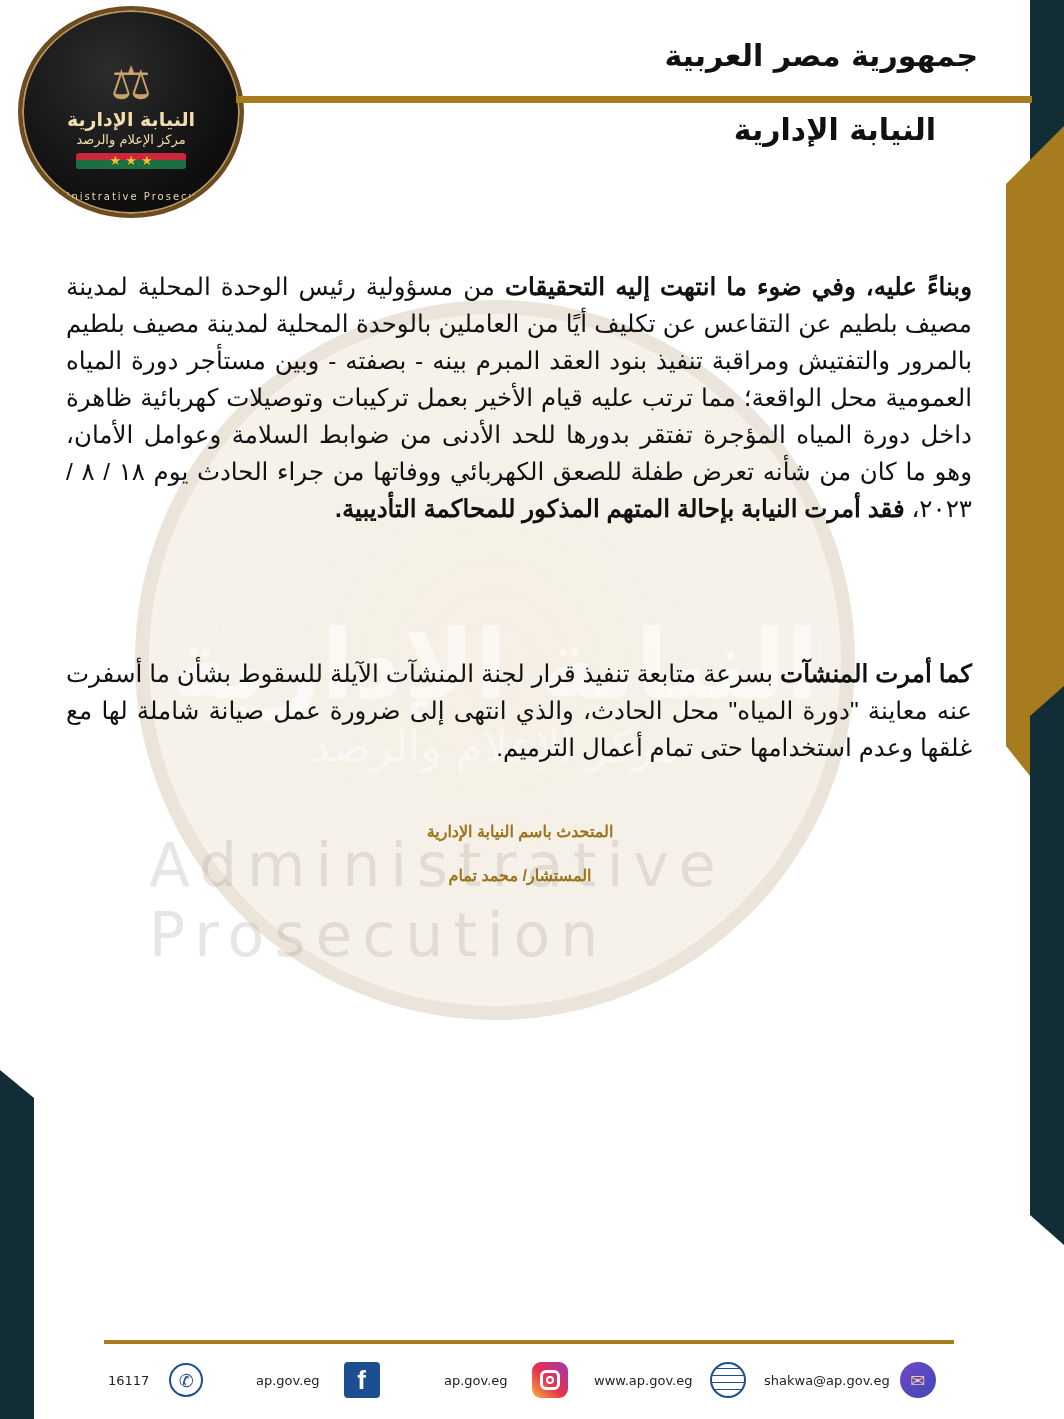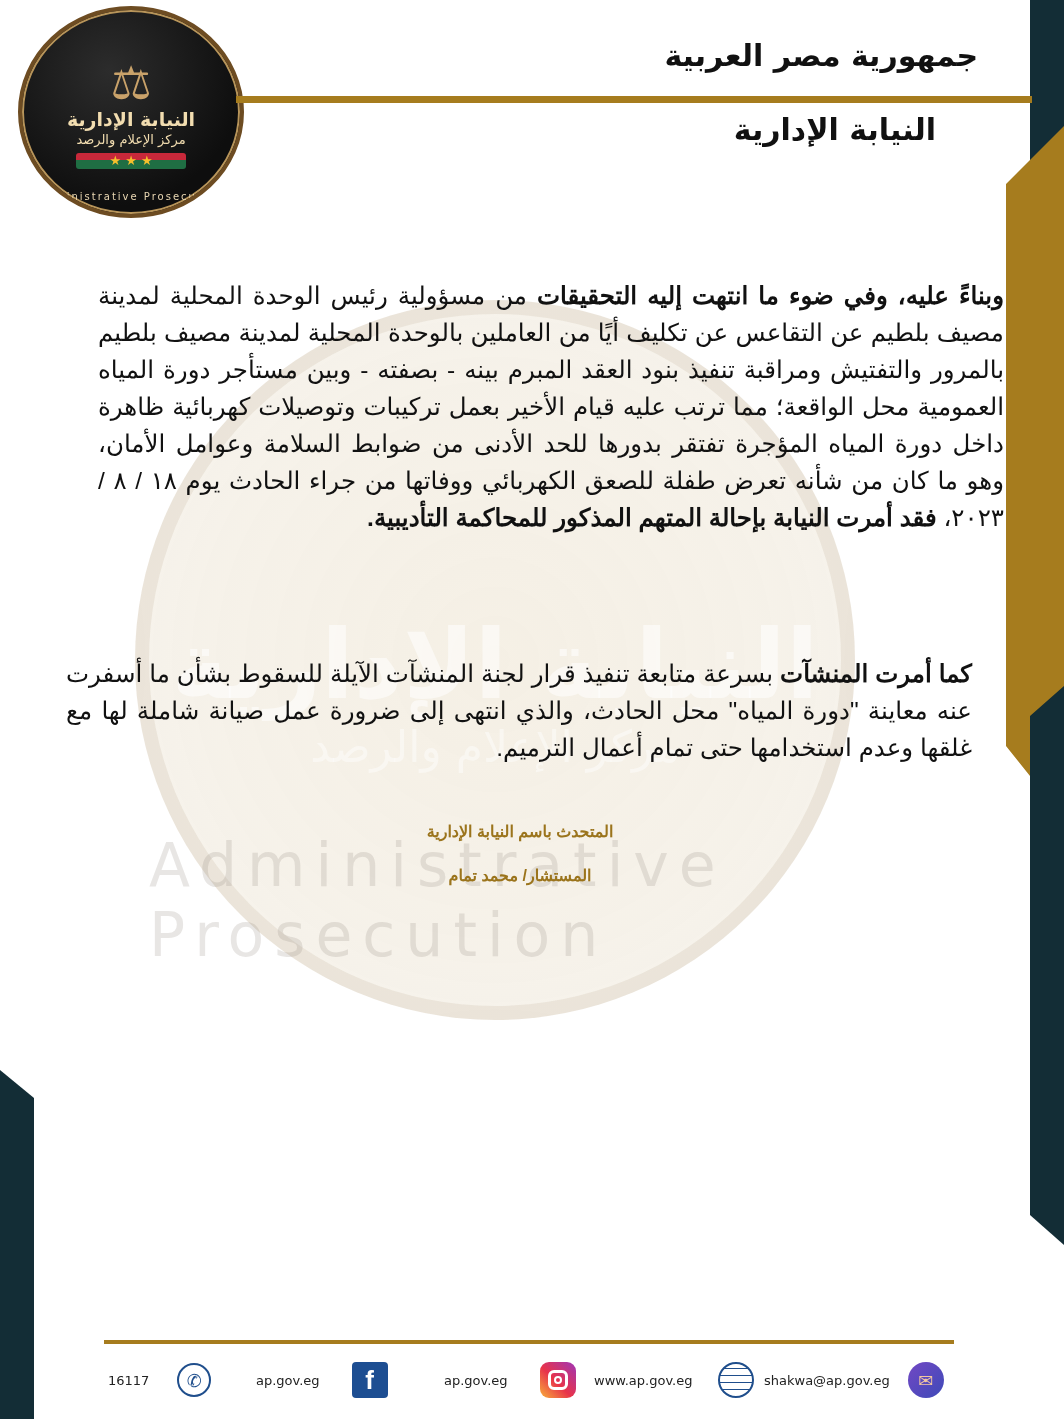--- a/index.html
+++ b/index.html
@@ -82,41 +82,41 @@
   .watermark .wm-en {
     position: absolute; bottom: 36px; font-size: 60px; color: rgba(150,140,130,0.22); letter-spacing: 10px;
   }
   
   .body-text {
     position: absolute; left: 66px; width: 906px;
     direction: rtl; text-align: justify; text-align-last: right;
     font-family: "Liberation Sans", sans-serif;
     font-size: 24.5px; line-height: 37px; color: #111;
   }
-  .p1 { top: 277px; margin-left: 32px; }
+  .p1 { top: 268px; }
   .p2 { top: 655px; }
   .body-text b { font-weight: bold; }
   
   .signature {
     position: absolute; left: 0; width: 1040px; text-align: center; direction: rtl;
     color: #9b741c; font-weight: bold; font-size: 16px;
     font-family: "Liberation Sans", sans-serif;
   }
   .sig1 { top: 822px; }
   .sig2 { top: 866px; }
   
   .footer-line {
     position: absolute; left: 104px; top: 1340px; width: 850px; height: 4px; background: #a67c1e;
   }
   .footer {
     position: absolute; left: 104px; top: 1360px; width: 850px; height: 40px;
     display: flex; align-items: center;
     font-family: "DejaVu Sans", sans-serif; font-size: 13px; color: #222; font-weight: 500;
   }
-  .f-item { display: flex; align-items: center; position: absolute; top: 0; height: 40px; gap: 8px; }
+  .f-item { display: flex; align-items: center; position: absolute; top: 0; height: 40px; }
   .icon-phone {
     width: 34px; height: 34px; border-radius: 50%; border: 2px solid #1f4e8c; box-sizing: border-box;
     display: flex; align-items: center; justify-content: center; color: #1f4e8c; font-size: 18px;
   }
   .icon-fb {
     width: 36px; height: 36px; border-radius: 4px; background: #1d4e92; color: #fff;
     display: flex; align-items: center; justify-content: center; font-size: 26px; font-weight: bold;
     font-family: "Liberation Sans", sans-serif;
   }
   .icon-ig {

